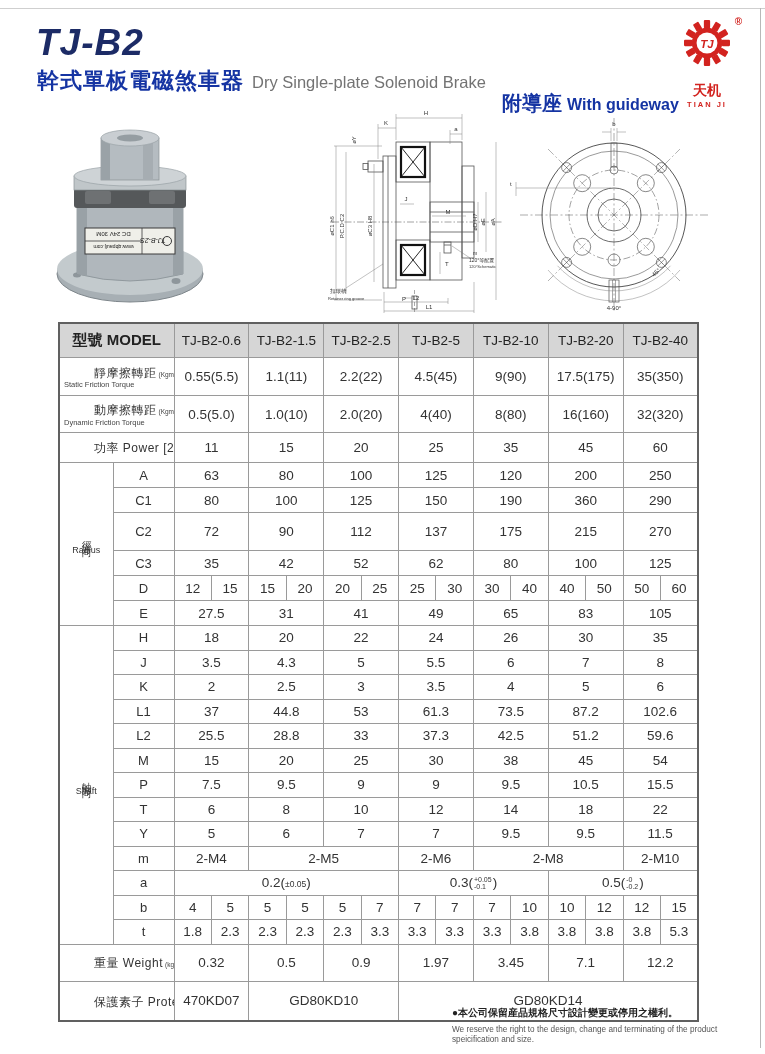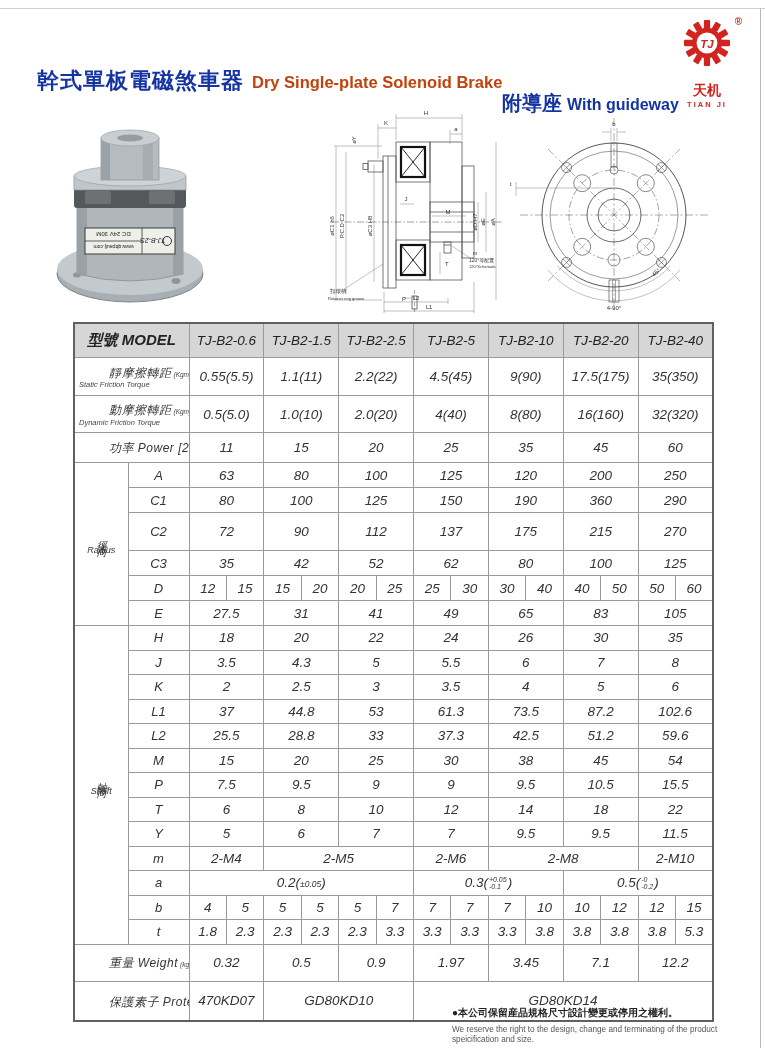--- a/index.html
+++ b/index.html
@@ -5,35 +5,35 @@
   html,body{margin:0;padding:0;background:#e9e9e9;}
   #page{position:relative;width:765px;height:1054px;background:#ffffff;margin:0 auto;
         font-family:"Liberation Sans","DejaVu Sans",sans-serif;overflow:hidden;}
   .topline{position:absolute;left:0;top:8px;width:765px;height:1px;background:#cfcfcf;}
   .rightline{position:absolute;left:760px;top:8px;width:1px;height:1040px;background:#b8b8b8;}
 
   .title{position:absolute;left:36px;top:22px;font-size:37px;font-style:italic;font-weight:800;
          color:#1c2b66;letter-spacing:1px;}
   .subtitle{position:absolute;left:37px;top:66px;white-space:nowrap;}
   .subtitle .zh{font-size:22px;font-weight:800;color:#1534a3;letter-spacing:1px;}
-  .subtitle .en{font-size:16.5px;font-weight:700;color:#c2410c;margin-left:8px;}
+  .subtitle .en{font-size:16.5px;font-weight:400;color:#737373;margin-left:8px;}
   .guideway{position:absolute;left:502px;top:90px;white-space:nowrap;}
   .guideway .zh{font-size:20px;font-weight:800;color:#1534a3;}
   .guideway .en{font-size:16px;font-weight:700;color:#1534a3;margin-left:5px;}
 
   .logo{position:absolute;left:664px;top:20px;width:86px;text-align:center;color:#d2231f;}
   .logo .reg{position:absolute;right:8px;top:-4px;font-size:10px;font-weight:700;}
   .logo .zh{font-size:14px;font-weight:700;font-family:"Liberation Serif","DejaVu Serif",serif;margin-top:12px;}
   .logo .en{font-size:7.5px;font-weight:700;letter-spacing:2px;}
 
   .fig{position:absolute;}
   svg text{font-family:"Liberation Sans","DejaVu Sans",sans-serif;}
 
-  table.spec{position:absolute;left:73px;top:322px;width:639px;border-collapse:collapse;
-             table-layout:fixed;color:#333;border:2px solid #606060;font-style:italic;}
+  table.spec{position:absolute;left:58px;top:322px;width:639px;border-collapse:collapse;
+             table-layout:fixed;color:#333;border:2px solid #606060;}
   .spec th,.spec td{border:1px solid #9a9a9a;text-align:center;padding:0;overflow:hidden;white-space:nowrap;}
   .spec thead th{background:#d6d6d6;font-size:13.5px;font-weight:500;height:33px;color:#222;}
   .spec th.model-label{font-size:15px;font-weight:700;}
   .spec td.val{font-size:13.5px;}
   .spec td.lbl{text-align:left;padding:1px 2px 1px 4px;line-height:1.15;}
   .spec .lbl .zh{font-size:12px;letter-spacing:0.5px;color:#333;margin-left:30px;}
   .spec .lbl .unit{font-size:6.5px;color:#444;margin-left:2px;}
   .spec .lbl .en{display:block;font-size:7.5px;color:#444;}
   .spec td.grp{vertical-align:middle;}
   .spec .grp .vzh{writing-mode:vertical-lr;text-orientation:upright;font-size:10px;letter-spacing:3px;
@@ -49,20 +49,21 @@
   .footnote .zh{font-size:10px;font-weight:700;color:#222;}
   .footnote .en{font-size:8.2px;color:#555;margin-top:5px;}
 </style>
 </head>
 <body>
 
 <div id="page">
   <div class="topline"></div>
   <div class="rightline"></div>
 
+  <div class="title">TJ-B2</div>
   <div class="subtitle">
     <span class="zh">幹式單板電磁煞車器</span><span class="en">Dry Single-plate Solenoid Brake</span>
   </div>
 
   <div class="logo">
     <span class="reg">®</span>
     <svg width="46" height="46" viewBox="0 0 44 44">
       <g fill="#d2231f">
         <rect x="19" y="0" width="6" height="8" rx="1"></rect>
         <rect x="19" y="0" width="6" height="8" rx="1" transform="rotate(30 22 22)"></rect>

